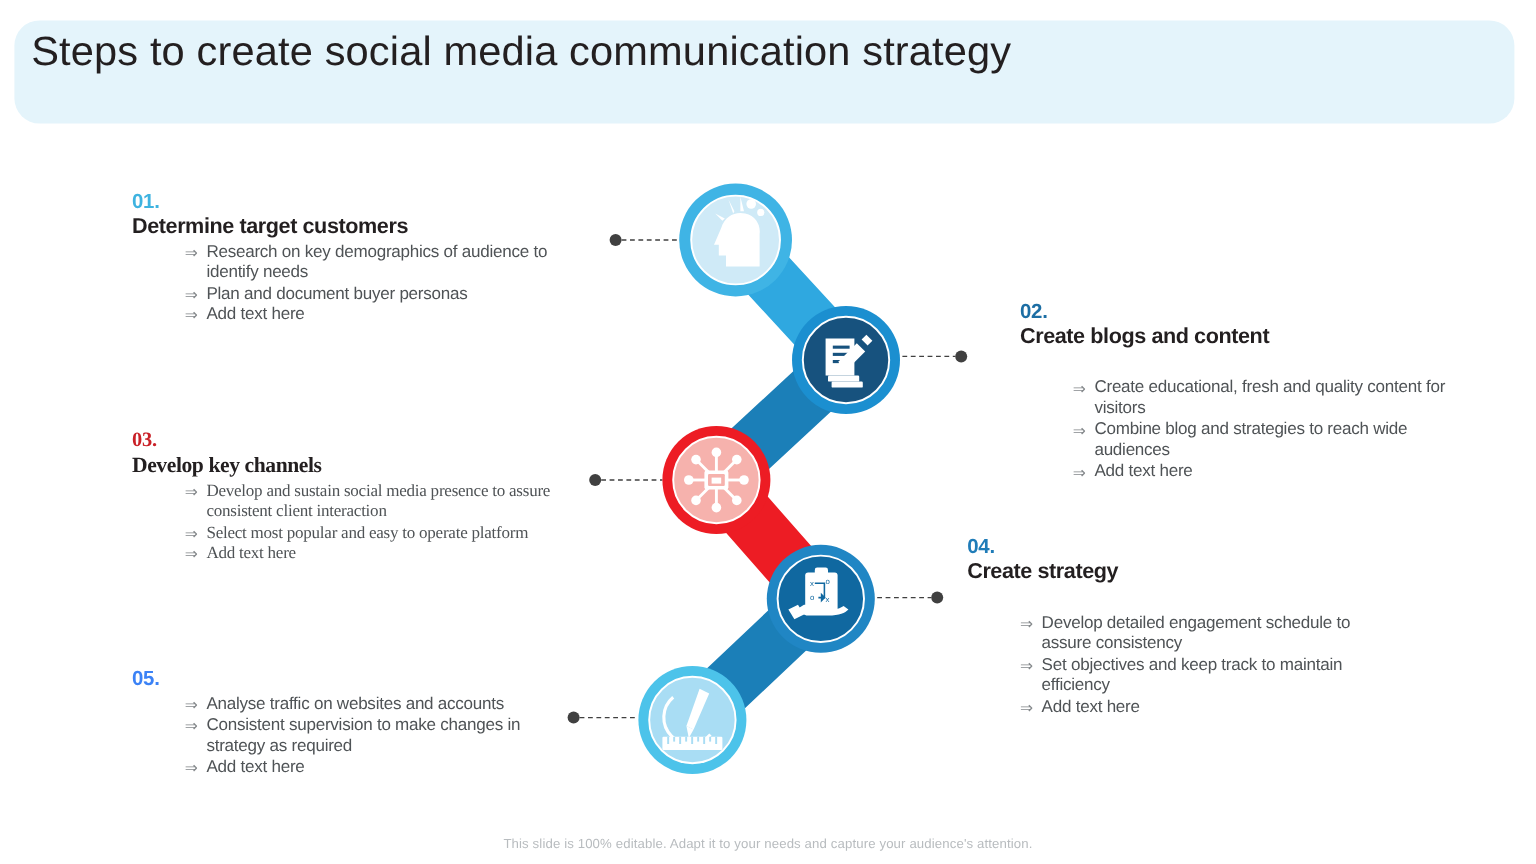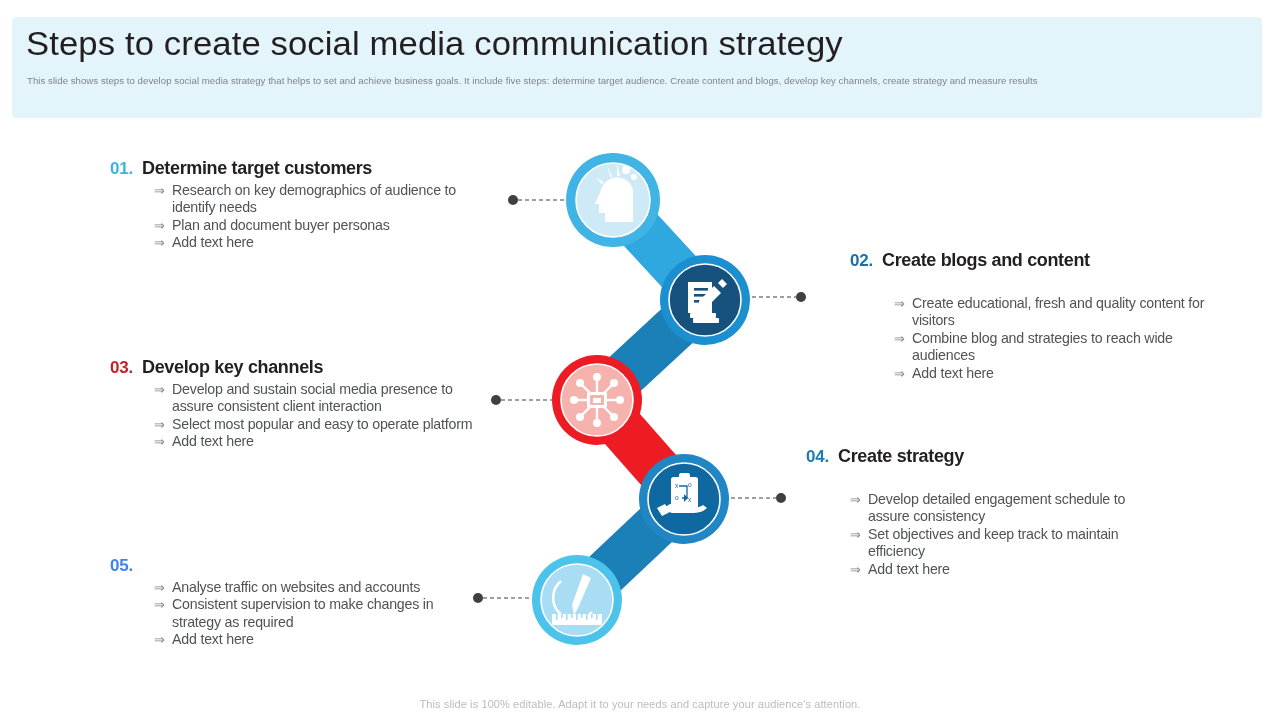--- a/index.html
+++ b/index.html
@@ -15,23 +15,23 @@
     font-family: "Liberation Sans", sans-serif;
     -webkit-font-smoothing: antialiased;
   }
 
   
   #header-banner {
     position: absolute;
     left: 12px;
     top: 17px;
     width: 1250px;
-    height: 101px;
+    height: 86px;
     background: #e4f4fb;
-    border-radius: 4px;
+    border-radius: 21px;
     box-sizing: border-box;
   }
   #page-title {
     position: absolute;
     left: 14px;
     top: 7px;
     font-size: 34px;
     font-weight: 400;
     color: #231f20;
     letter-spacing: 0.1px;
@@ -59,22 +59,23 @@
     height: 720px;
     pointer-events: none;
   }
 
   
   .step-block {
     position: absolute;
   }
   .step-head {
     display: flex;
-    align-items: center;
+    align-items: flex-start;
     white-space: nowrap;
+    flex-direction: column;
   }
   .step-num {
     font-size: 17px;
     font-weight: bold;
     letter-spacing: -0.2px;
     margin-right: 9px;
   }
   .step-title {
     font-size: 18px;
     font-weight: bold;
@@ -115,21 +116,20 @@
     font-size: 11px;
     color: #b8bcbf;
     letter-spacing: 0.1px;
   }
 </style>
 </head>
 <body>
 
 <div id="header-banner">
   <div id="page-title">Steps to create social media communication strategy</div>
-  <div id="page-subtitle">This slide shows steps to develop social media strategy that helps to set and achieve business goals. It include five steps: determine target audience. Create content and blogs, develop key channels, create strategy and measure results</div>
 </div>
 
 <svg id="chain-graphic" viewBox="0 0 1280 720" xmlns="http://www.w3.org/2000/svg">
 
   <g>
     <path d="M 613 200 L 705 300" stroke="#2fa8e0" stroke-width="46" stroke-linecap="round" fill="none"></path>
     <path d="M 705 300 L 597 400" stroke="#1b7fb8" stroke-width="46" stroke-linecap="round" fill="none"></path>
     <path d="M 597 400 L 684 499" stroke="#ed1c24" stroke-width="46" stroke-linecap="round" fill="none"></path>
     <path d="M 684 499 L 577 600" stroke="#1b7fb8" stroke-width="46" stroke-linecap="round" fill="none"></path>
   </g>
@@ -275,21 +275,21 @@
     <span class="step-num" style="color:#1c6ea4;">02.</span>
     <span class="step-title">Create blogs and content</span>
   </div>
   <ul class="step-bullets" style="width:320px;">
     <li>Create educational, fresh and quality content for visitors</li>
     <li>Combine blog and strategies to reach wide audiences</li>
     <li>Add text here</li>
   </ul>
 </div>
 
-<div class="step-block left" style="left:110px; top:357px;">
+<div class="step-block left" style="left:110px; top:357px;font-family:Liberation Serif, serif;">
   <div class="step-head">
     <span class="step-num" style="color:#c92027;">03.</span>
     <span class="step-title">Develop key channels</span>
   </div>
   <ul class="step-bullets" style="width:330px;">
     <li>Develop and sustain social media presence to assure consistent client interaction</li>
     <li>Select most popular and easy to operate platform</li>
     <li>Add text here</li>
   </ul>
 </div>

